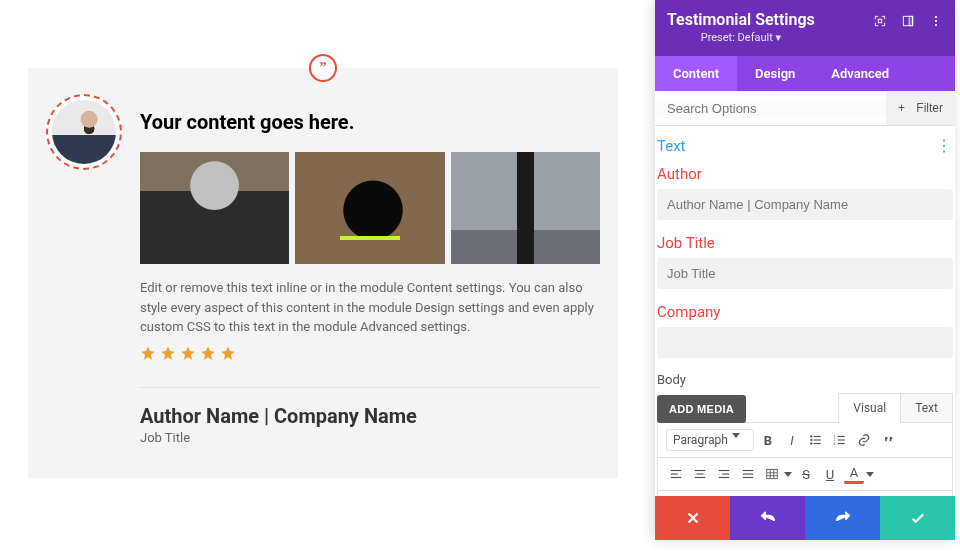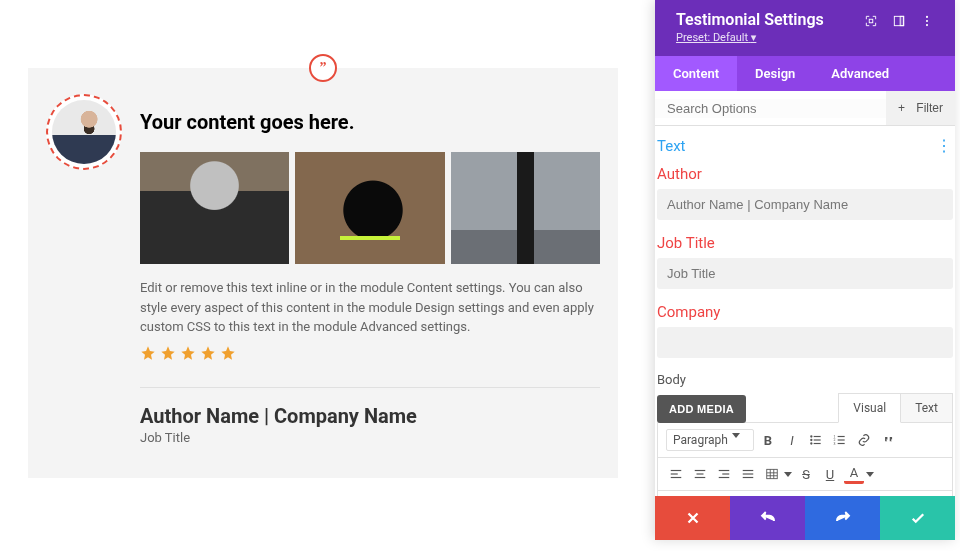--- a/index.html
+++ b/index.html
@@ -66,26 +66,26 @@
   .author-line{font-size:20px;font-weight:700;color:#333;margin:0 0 2px;}
   .job{font-size:13px;color:#666;}
   
   
   .panel{
     position:absolute;top:0;right:5px;width:300px;background:#fff;
     box-shadow:-2px 0 12px rgba(0,0,0,.15);
     display:flex;flex-direction:column;height:540px;
   }
   .panel-header{
-    background:var(--purple-dark);color:#fff;padding:10px 21px 12px;
-    display:flex;align-items:flex-start;justify-content:space-between;
+    background:var(--purple-dark);color:#fff;padding:10px 12px 12px;
+    display:flex;align-items:flex-start;justify-content:space-between;text-align:center;
   }
   .ph-left{}
   .ph-title{font-size:16px;font-weight:600;margin:0 0 2px;}
-  .ph-preset{font-size:11px;opacity:.85;text-decoration:underline;}
+  .ph-preset{font-size:11px;opacity:.85;}
   .ph-icons{display:flex;gap:14px;align-items:center;margin-top:4px;}
   .ph-icon{width:14px;height:14px;fill:none;stroke:#fff;stroke-width:1.6;}
   .tabs{display:flex;background:var(--purple);align-items:flex-end;}
   .tab{flex:0 0 auto;padding:10px 18px;font-size:13px;font-weight:600;color:#fff;cursor:pointer;}
   .tab.active{background:var(--purple-bright);}
   .search-row{display:flex;align-items:center;border-bottom:1px solid var(--gray-mid);}
   .search-input{
     flex:1;border:0;outline:0;padding:2px 12px;font-size:13px;color:#888;background:#fcfcfc;
   }
   .filter-btn{

